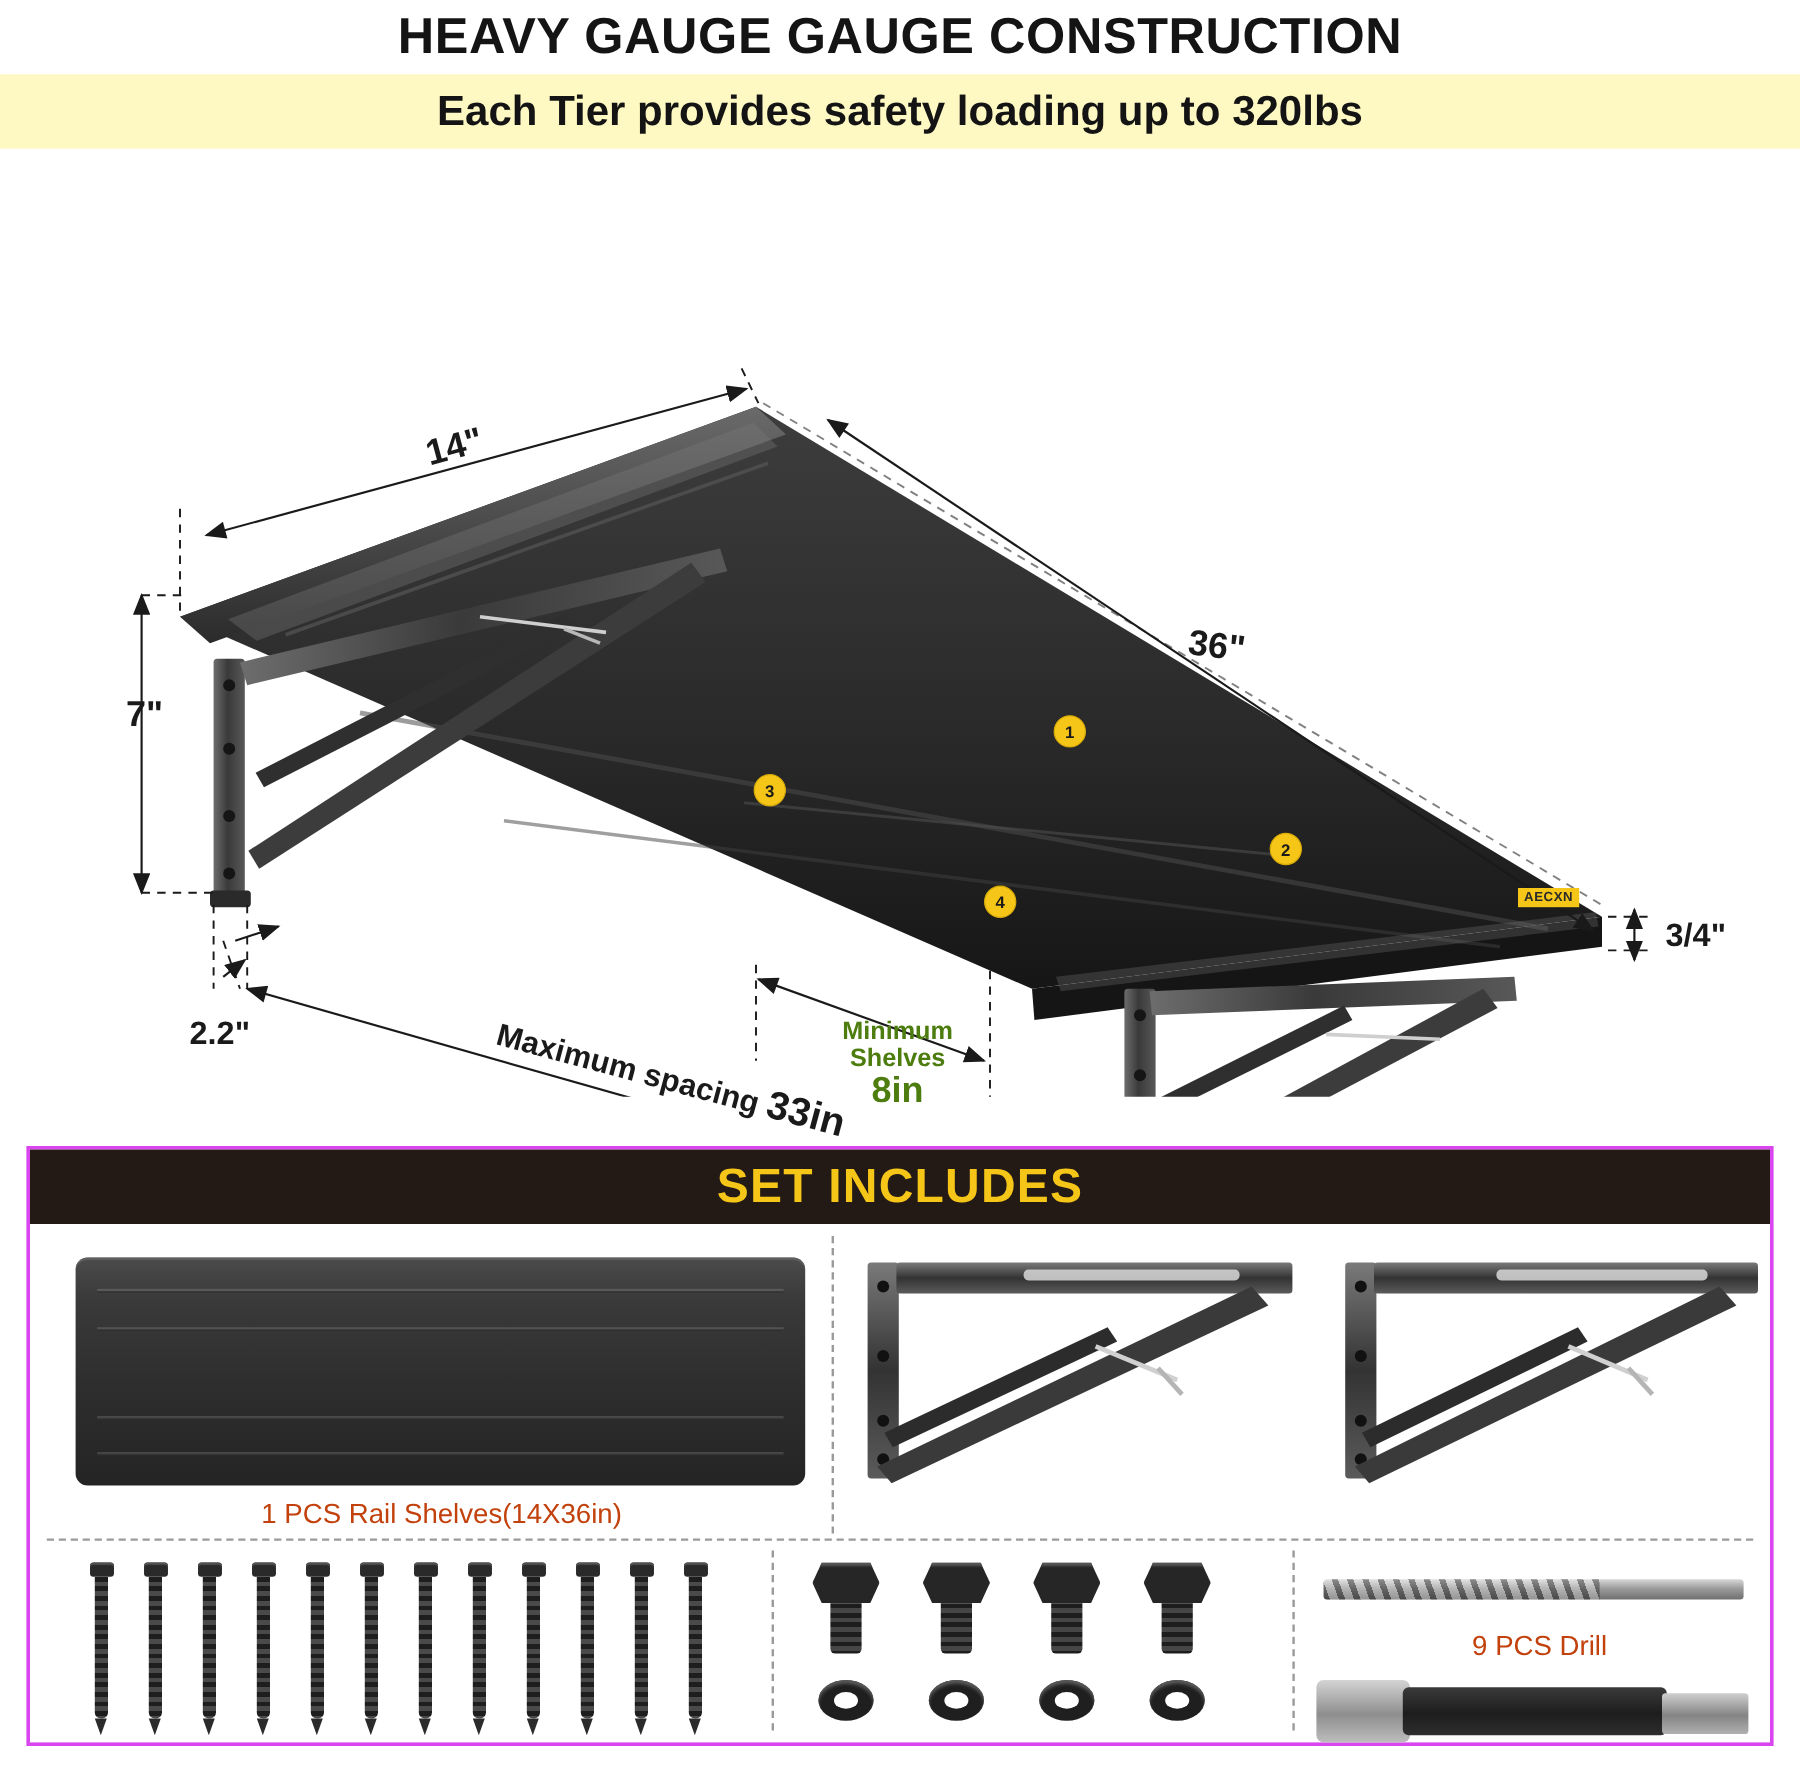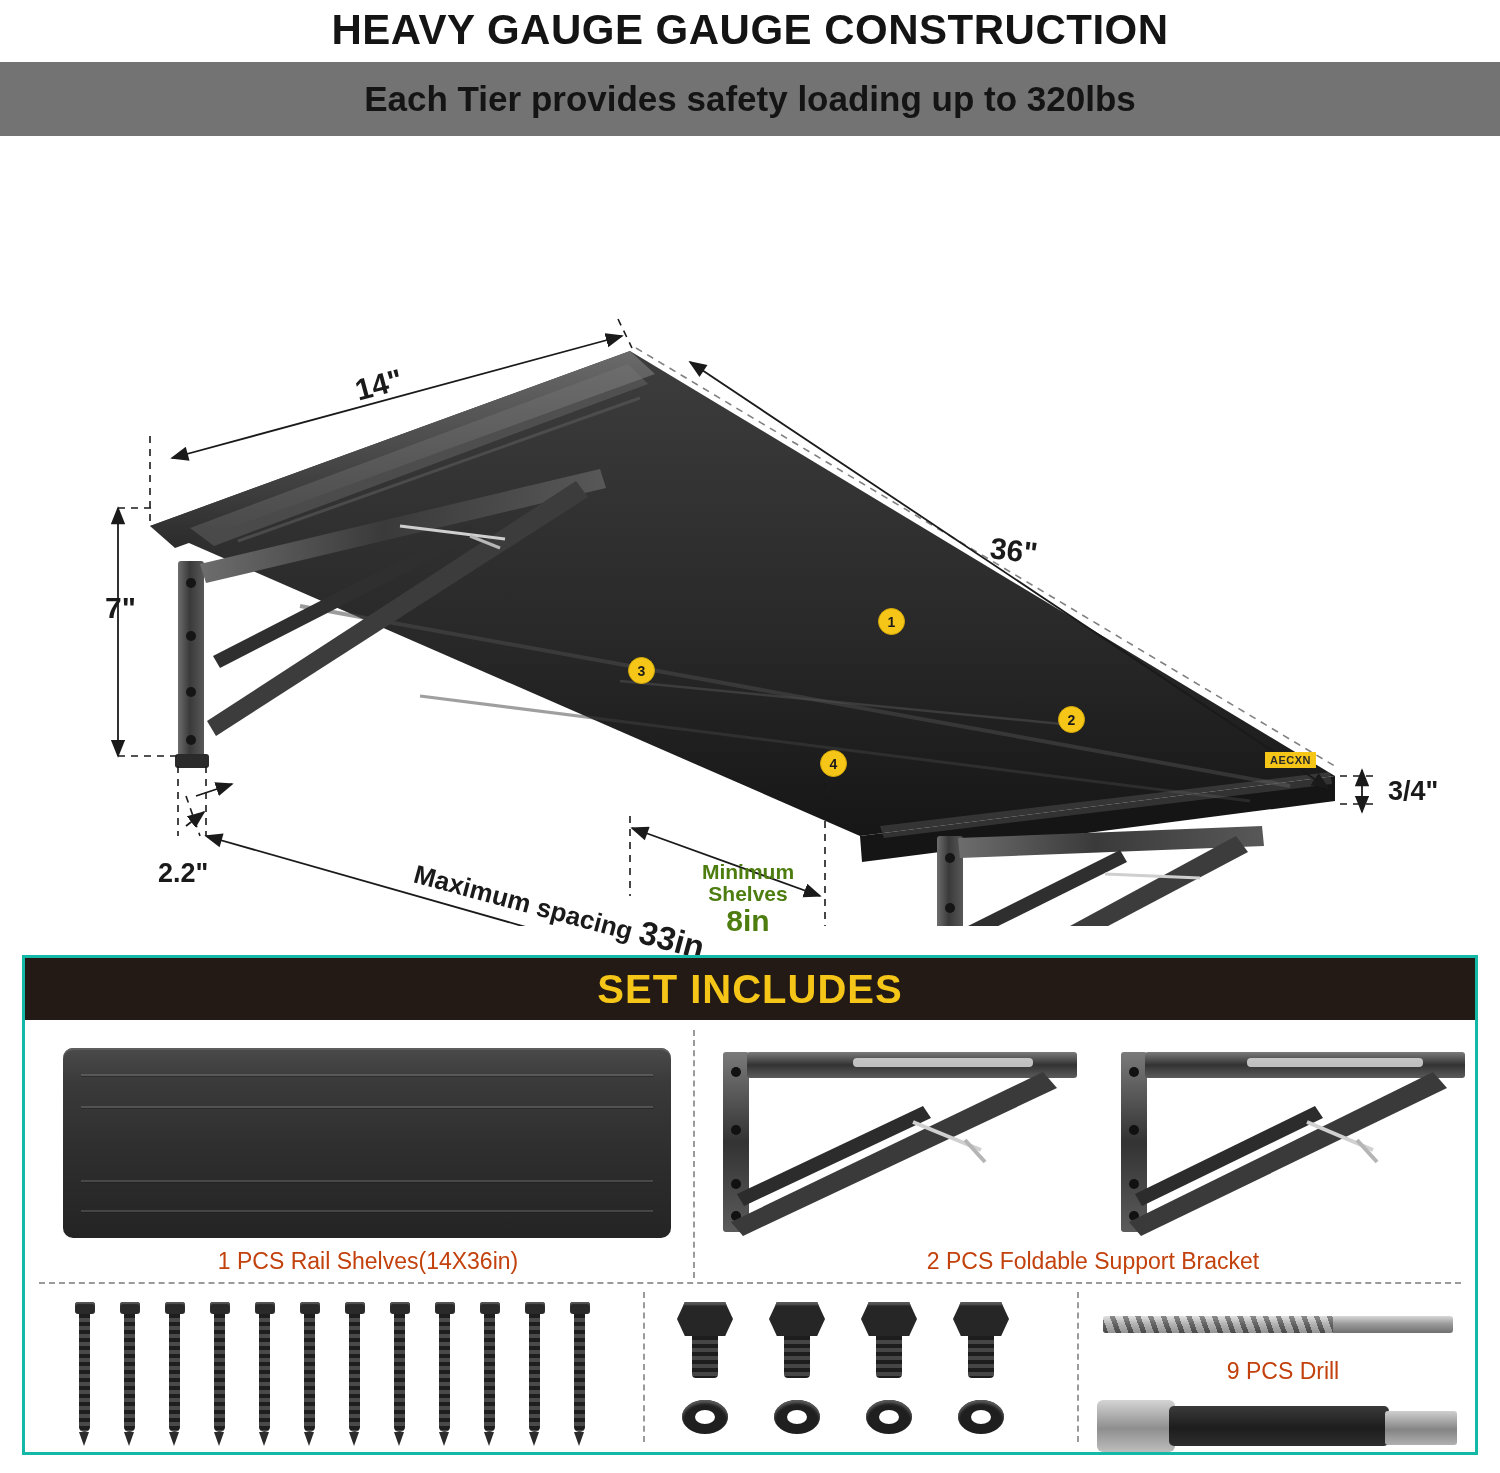--- a/index.html
+++ b/index.html
@@ -18,22 +18,22 @@
     width: 1500px;
     text-align: center;
     font-size: 42px;
     font-weight: bold;
     letter-spacing: .5px;
     color: #141414;
     padding: 6px 0 8px 0;
   }
   .header-band {
     width: 1500px;
-    height: 74px;
-    background: #737373;
+    height: 62px;
+    background: #fef9c3;
     display: flex;
     align-items: center;
     justify-content: center;
   }
   .header-band .band-text {
     font-size: 35px;
     font-weight: bold;
     color: #141414;
   }
 
@@ -86,21 +86,21 @@
     letter-spacing:.5px;
   }
 
   
   .set-box {
     position: absolute;
     left: 22px;
     top: 955px;
     width: 1456px;
     height: 500px;
-    border: 3px solid #14b8a6;
+    border: 3px solid #d946ef;
     background: #fff;
   }
   .set-header {
     height: 62px;
     background: #231a16;
     display:flex; align-items:center; justify-content:center;
     position: relative;
   }
   .set-header-text {
     font-size: 40px;
@@ -404,21 +404,20 @@
         <circle cx="23" cy="140" r="5" fill="#111"></circle>
           <circle cx="23" cy="172" r="5" fill="#111"></circle>
         <rect x="34" y="8" width="320" height="26" rx="3" fill="url(#m2)"></rect>
         <rect x="136" y="14" width="176" height="9" rx="4" fill="#d8d8d8" opacity=".85"></rect>
         <path d="M18,178 L322,28 L336,44 L30,192 Z" fill="#3a3a3a"></path>
         <path d="M24,150 L204,62 L212,74 L31,162 Z" fill="#2c2c2c"></path>
         <path d="M196,78 L262,106" stroke="#d0d0d0" stroke-width="4" fill="none"></path>
         <path d="M246,96 L266,118" stroke="#b5b5b5" stroke-width="4" fill="none"></path>
       </g>
     </svg>
-    <div class="caption" style="left:688px; top:228px; width:760px;">2 PCS Foldable Support Bracket</div>
 
     <div class="part" style="left:40px; top:282px; width:560px; height:150px;">
       <div class="screw" style="left:10px;  top:0;">
           <div class="head"></div>
           <div class="shank"></div>
           <div class="tip"></div>
         </div>
       <div class="screw" style="left:55px;  top:0;">
           <div class="head"></div>
           <div class="shank"></div>

